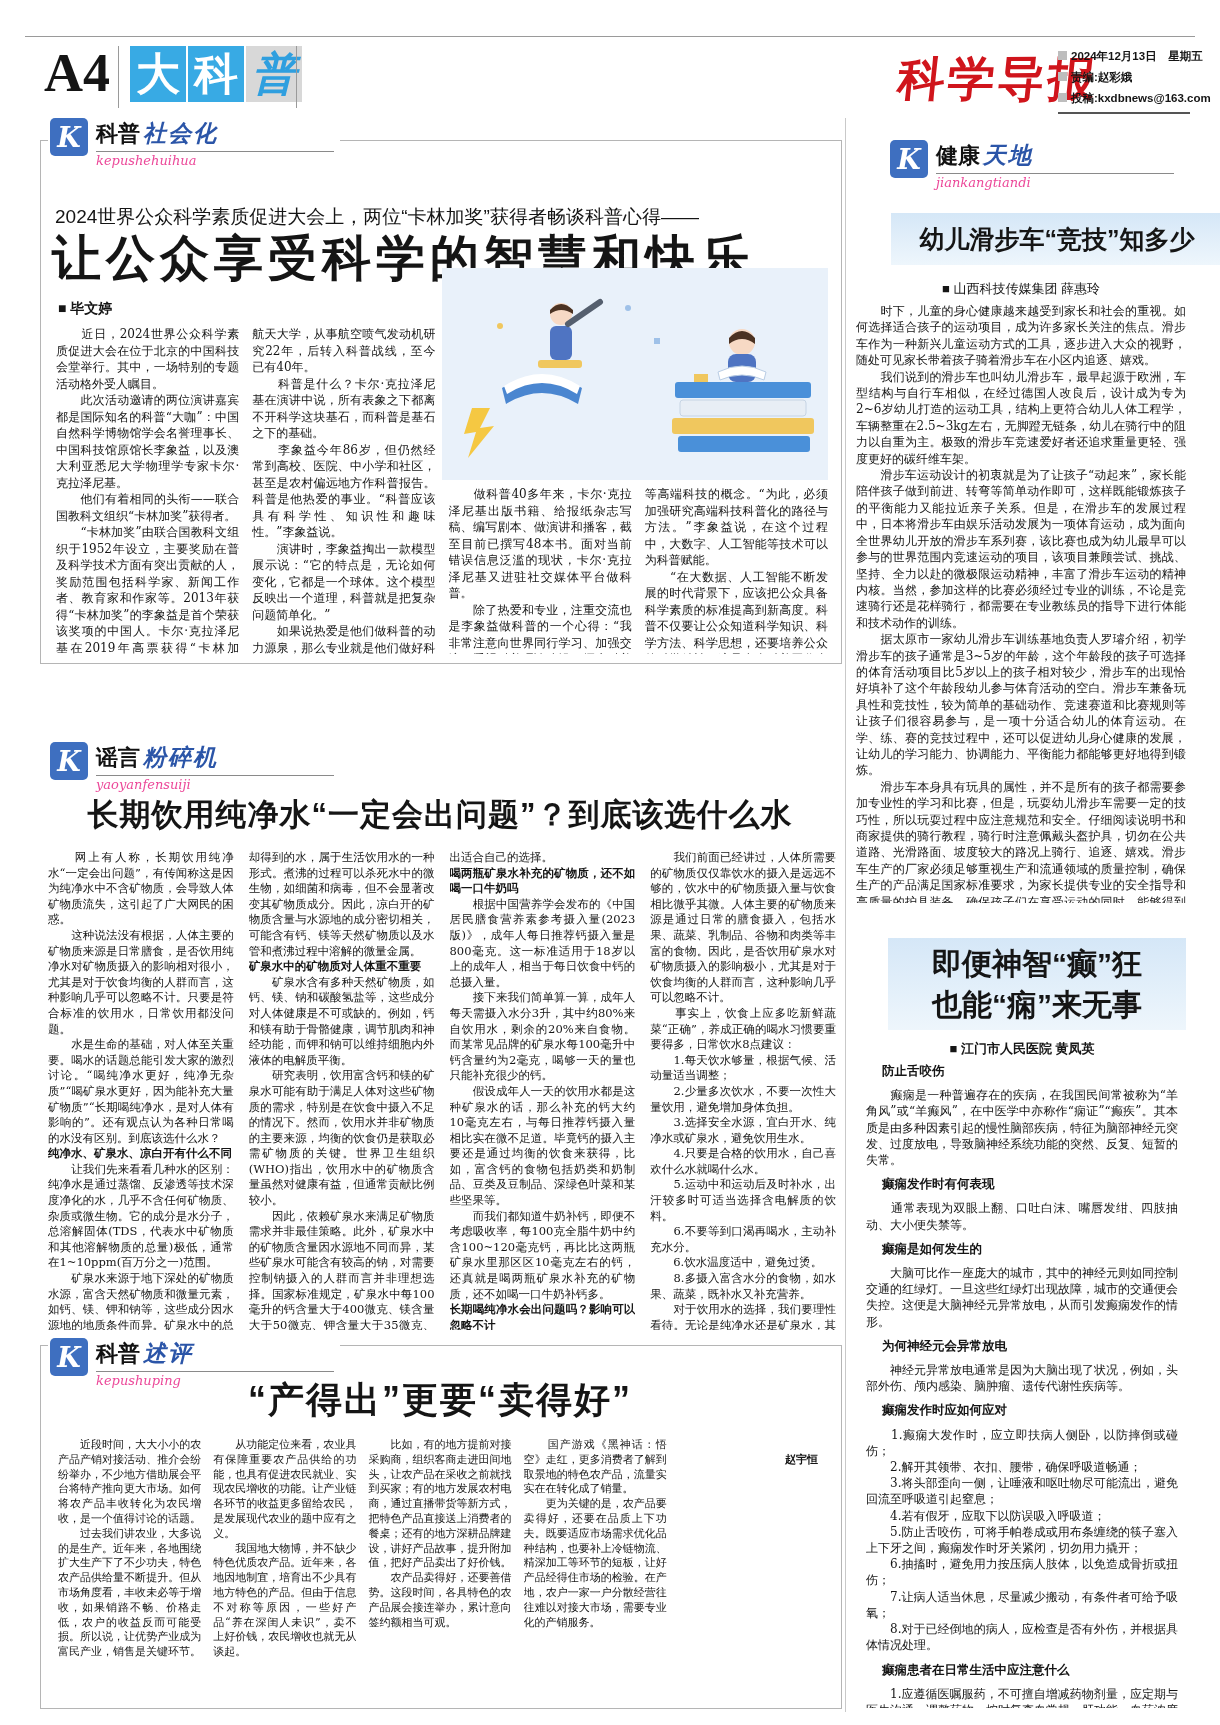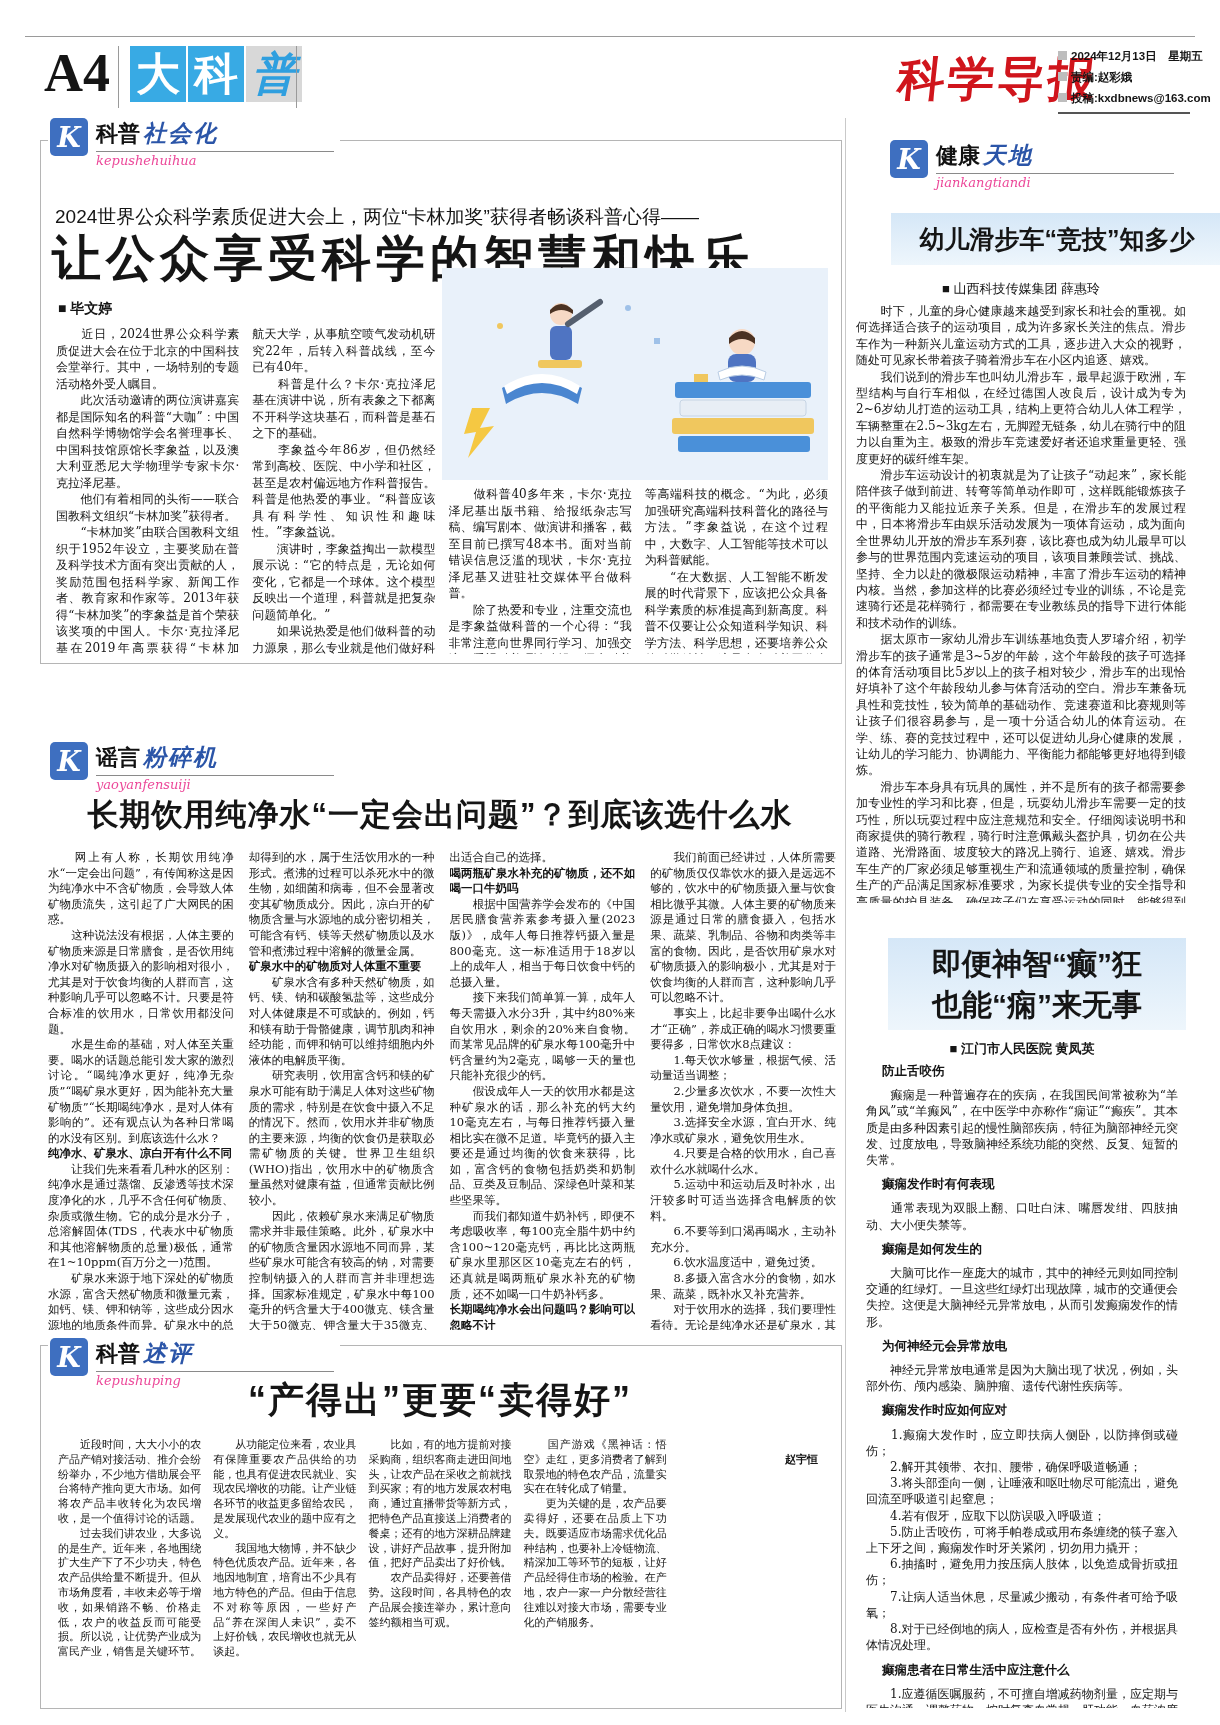--- a/index.html
+++ b/index.html
@@ -218,21 +218,21 @@
       <p class="sub">喝两瓶矿泉水补充的矿物质，还不如喝一口牛奶吗</p>
       <p>　　根据中国营养学会发布的《中国居民膳食营养素参考摄入量(2023版)》，成年人每日推荐钙摄入量是800毫克。这一标准适用于18岁以上的成年人，相当于每日饮食中钙的总摄入量。</p>
       <p>　　接下来我们简单算一算，成年人每天需摄入水分3升，其中约80%来自饮用水，剩余的20%来自食物。而某常见品牌的矿泉水每100毫升中钙含量约为2毫克，喝够一天的量也只能补充很少的钙。</p>
       <p>　　假设成年人一天的饮用水都是这种矿泉水的话，那么补充的钙大约10毫克左右，与每日推荐钙摄入量相比实在微不足道。毕竟钙的摄入主要还是通过均衡的饮食来获得，比如，富含钙的食物包括奶类和奶制品、豆类及豆制品、深绿色叶菜和某些坚果等。</p>
       <p>　　而我们都知道牛奶补钙，即便不考虑吸收率，每100克全脂牛奶中约含100~120毫克钙，再比比这两瓶矿泉水里那区区10毫克左右的钙，还真就是喝两瓶矿泉水补充的矿物质，还不如喝一口牛奶补钙多。</p>
       <p class="sub">长期喝纯净水会出问题吗？影响可以忽略不计</p>
 
     </div>
     <div class="c">
       <p>　　我们前面已经讲过，人体所需要的矿物质仅仅靠饮水的摄入是远远不够的，饮水中的矿物质摄入量与饮食相比微乎其微。人体主要的矿物质来源是通过日常的膳食摄入，包括水果、蔬菜、乳制品、谷物和肉类等丰富的食物。因此，是否饮用矿泉水对矿物质摄入的影响极小，尤其是对于饮食均衡的人群而言，这种影响几乎可以忽略不计。</p>
-      <p>　　事实上，比起非要争出喝什么水才“正确”，养成正确的喝水习惯要重要得多，日常饮水8点建议：</p>
+      <p>　　事实上，饮食上应多吃新鲜蔬菜“正确”，养成正确的喝水习惯要重要得多，日常饮水8点建议：</p>
       <p>　　1.每天饮水够量，根据气候、活动量适当调整；</p>
       <p>　　2.少量多次饮水，不要一次性大量饮用，避免增加身体负担。</p>
       <p>　　3.选择安全水源，宜白开水、纯净水或矿泉水，避免饮用生水。</p>
       <p>　　4.只要是合格的饮用水，自己喜欢什么水就喝什么水。</p>
       <p>　　5.运动中和运动后及时补水，出汗较多时可适当选择含电解质的饮料。</p>
       <p>　　6.不要等到口渴再喝水，主动补充水分。</p>
       <p>　　6.饮水温度适中，避免过烫。</p>
       <p>　　8.多摄入富含水分的食物，如水果、蔬菜，既补水又补充营养。</p>
       <p>　　对于饮用水的选择，我们要理性看待。无论是纯净水还是矿泉水，其本质都是为了满足身体的水分需求，并不是主要的营养来源。饮水与膳食作用各有侧重；合理饮水对维持健康至关重要；而矿物质及其他营养成分则主要依赖饮食的均衡摄入。与其争论哪种水更健康，不如养成健康的喝水习惯。</p>
 

